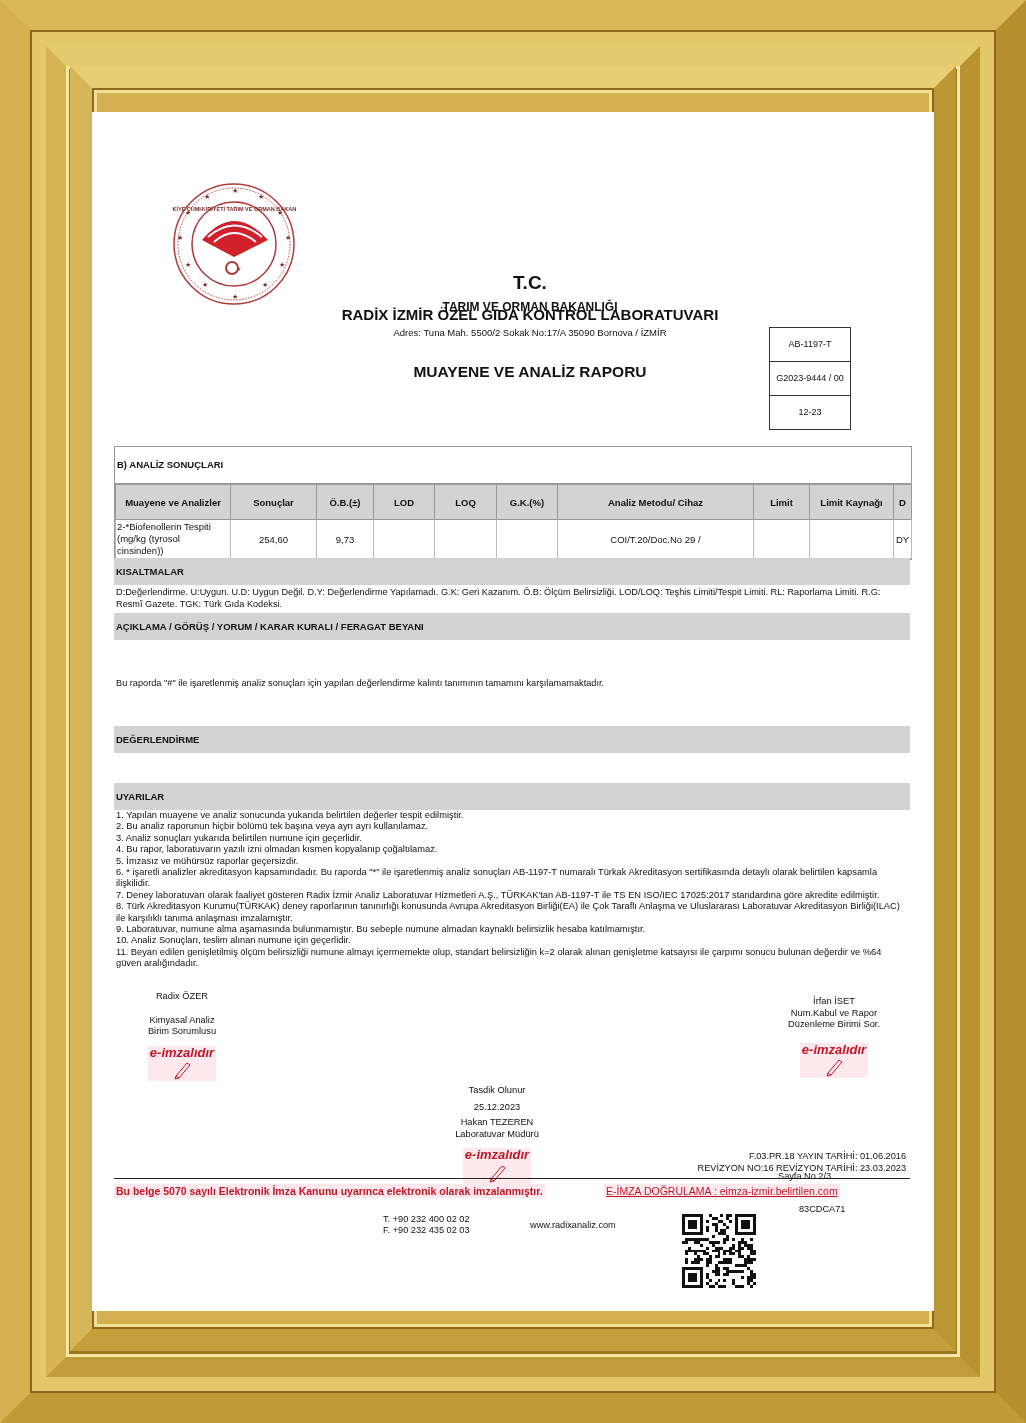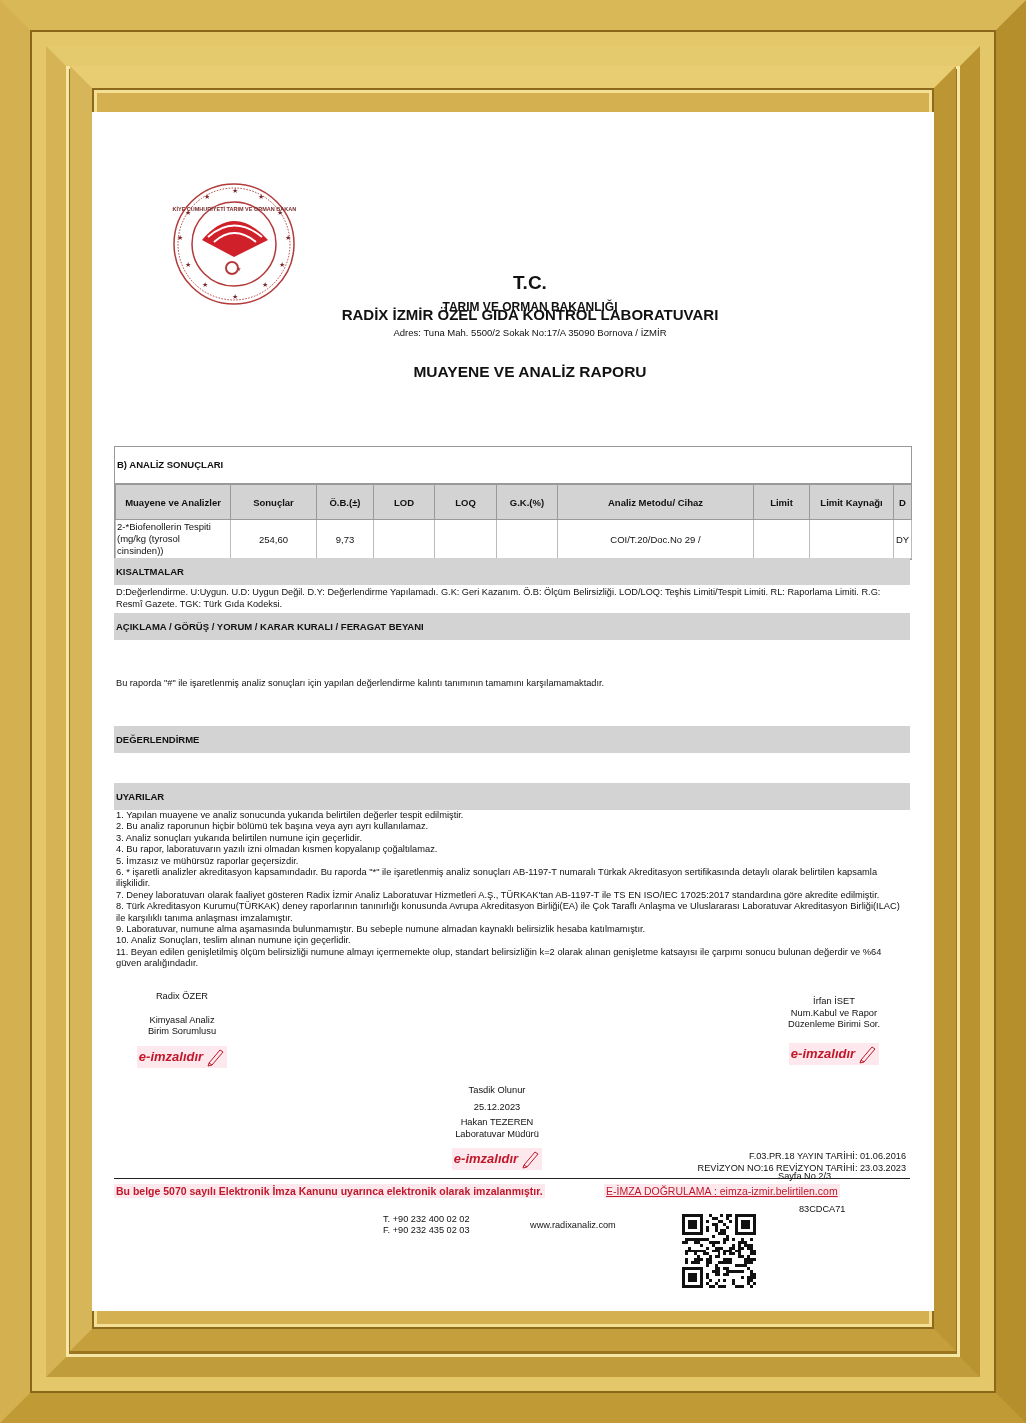--- a/index.html
+++ b/index.html
@@ -54,21 +54,21 @@
   table.res td.left { text-align:left; padding-left:1px; line-height:12px; }
   table.res td.right { text-align:right; }
 
   .band { position:absolute; left:22px; width:796px; background:#d3d3d3; font-size:9.5px; font-weight:bold; padding-left:2px; box-sizing:border-box; }
   .txt { position:absolute; left:24px; width:790px; font-size:9.2px; line-height:11.5px; }
 
   .uyar { position:absolute; left:24px; top:698px; width:790px; font-size:9.3px; line-height:11.4px; }
   .uyar div { white-space:normal; }
 
   .sig { position:absolute; text-align:center; font-size:9.3px; line-height:11.5px; }
-  .eimza { display:inline-flex; align-items:center; gap:2px; background:#fde8ee; color:#c0182a; font-style:italic; font-weight:bold; font-size:13px; padding:1px 2px; }
+  .eimza { display:inline-flex; align-items:center; gap:2px; background:#fde8ee; color:#c0182a; font-style:italic; font-weight:bold; font-size:13px; padding:1px 2px;flex-direction:column; }
   .pen { display:inline-block; width:20px; height:20px; }
 
   .meta { position:absolute; right:28px; top:1038px; text-align:right; font-size:9.2px; line-height:12px; }
   .rule { position:absolute; left:22px; top:1066px; width:796px; height:1px; background:#222; }
   .redline { position:absolute; top:1072px; font-size:10.5px; color:#c0182a; font-weight:bold; background:#fde8ee; padding:1px 2px; }
   .verify { position:absolute; left:512px; top:1072px; font-size:10.5px; color:#c0182a; text-decoration:underline; background:#fde8ee; padding:1px 2px; }
   .contact { position:absolute; left:291px; top:1102px; font-size:9.2px; line-height:11px; }
   .web { position:absolute; left:438px; top:1108px; font-size:9.2px; }
   .qr { position:absolute; left:590px; top:1102px; width:74px; height:74px; }
   .code2 { position:absolute; left:707px; top:1092px; font-size:9.2px; }
@@ -111,20 +111,25 @@
     <text x="64" y="89" font-size="6" fill="#b23a3a">★</text>
     <text x="62" y="29" font-size="5.5" fill="#7a2a2a" text-anchor="middle" font-weight="bold">TÜRKİYE CUMHURİYETİ TARIM VE ORMAN BAKANLIĞI</text>
   </svg>
 
   <div class="hdr h-tc">T.C.</div>
   <div class="hdr h-min">TARIM VE ORMAN BAKANLIĞI</div>
   <div class="hdr h-lab">RADİX İZMİR ÖZEL GIDA KONTROL LABORATUVARI</div>
   <div class="hdr h-addr">Adres: Tuna Mah. 5500/2 Sokak No:17/A 35090 Bornova / İZMİR</div>
   <div class="hdr h-rep">MUAYENE VE ANALİZ RAPORU</div>
 
+  <div class="codebox">
+    <div>AB-1197-T</div>
+    <div>G2023-9444 / 00</div>
+    <div>12-23</div>
+  </div>
 
   <div class="tbl-wrap">
     <div class="sec-title">B) ANALİZ SONUÇLARI</div>
     <table class="res">
       <colgroup>
         <col style="width:115px">
           <col style="width:86px">
           <col style="width:57px">
           <col style="width:61px">
         <col style="width:62px">

